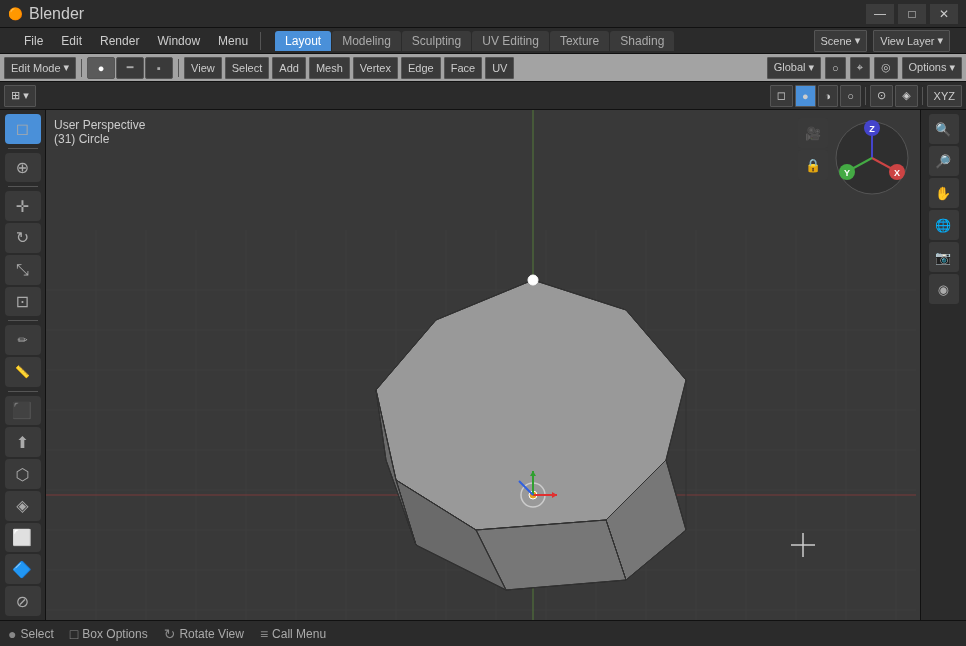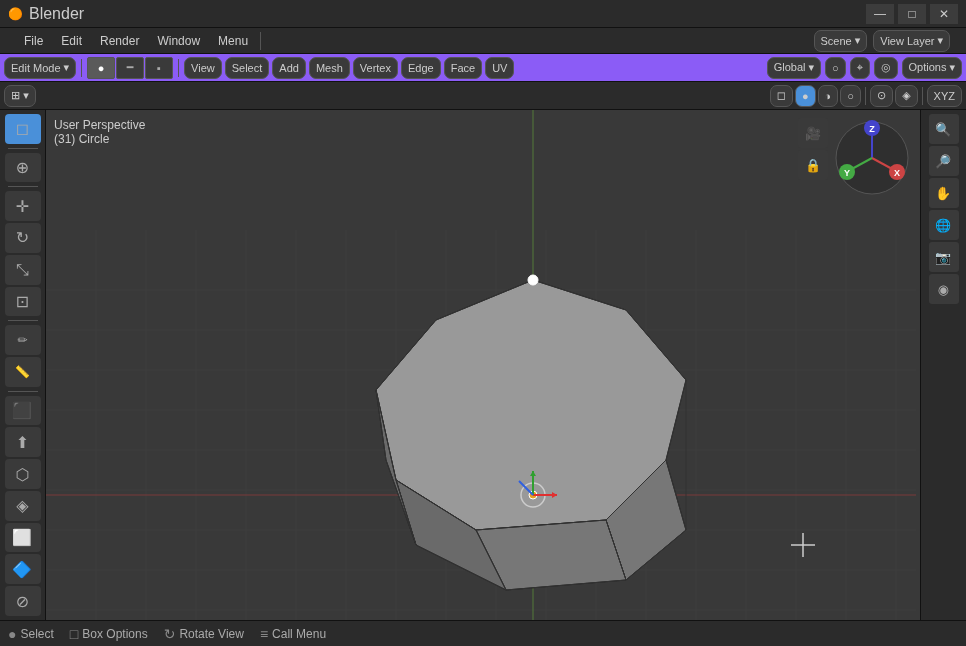--- a/index.html
+++ b/index.html
@@ -76,33 +76,33 @@
       display: flex;
       align-items: center;
       padding: 0 4px;
       gap: 4px;
       border-bottom: 1px solid #111;
     }
 
     
     #view3d-header {
       height: 28px;
-      background: #8b5cf6;
+      background: #a3a3a3;
       display: flex;
       align-items: center;
       padding: 0 4px;
       gap: 3px;
       border-bottom: 1px solid #111;
     }
 
     .hdr-btn {
       padding: 2px 6px;
       background: #3a3a3a;
       border: 1px solid #555;
-      border-radius: 7px;
+      border-radius: 1px;
       color: #ccc;
       font-size: 11px;
       cursor: pointer;
       display: flex; align-items: center; gap: 3px;
       height: 22px;
     }
     .hdr-separator {
       width: 1px;
       height: 18px;
       background: #555;
@@ -269,20 +269,28 @@
 
 <div id="menubar">
   <span class="menu-item">File</span>
   <span class="menu-item">Edit</span>
   <span class="menu-item">Render</span>
   <span class="menu-item">Window</span>
   <span class="menu-item">Menu</span>
 
   <div class="hdr-separator"></div>
 
+  <div class="workspace-tabs">
+    <span class="workspace-tab active">Layout</span>
+    <span class="workspace-tab">Modeling</span>
+    <span class="workspace-tab">Sculpting</span>
+    <span class="workspace-tab">UV Editing</span>
+    <span class="workspace-tab">Texture</span>
+    <span class="workspace-tab">Shading</span>
+  </div>
 
   <div style="margin-left:auto; display:flex; align-items:center; gap:6px;">
     <span class="hdr-btn">
       <span>Scene</span> 
         <span>▾</span>
     </span>
     <span class="hdr-btn">
       <span>View Layer</span> 
         <span>▾</span>
     </span>

